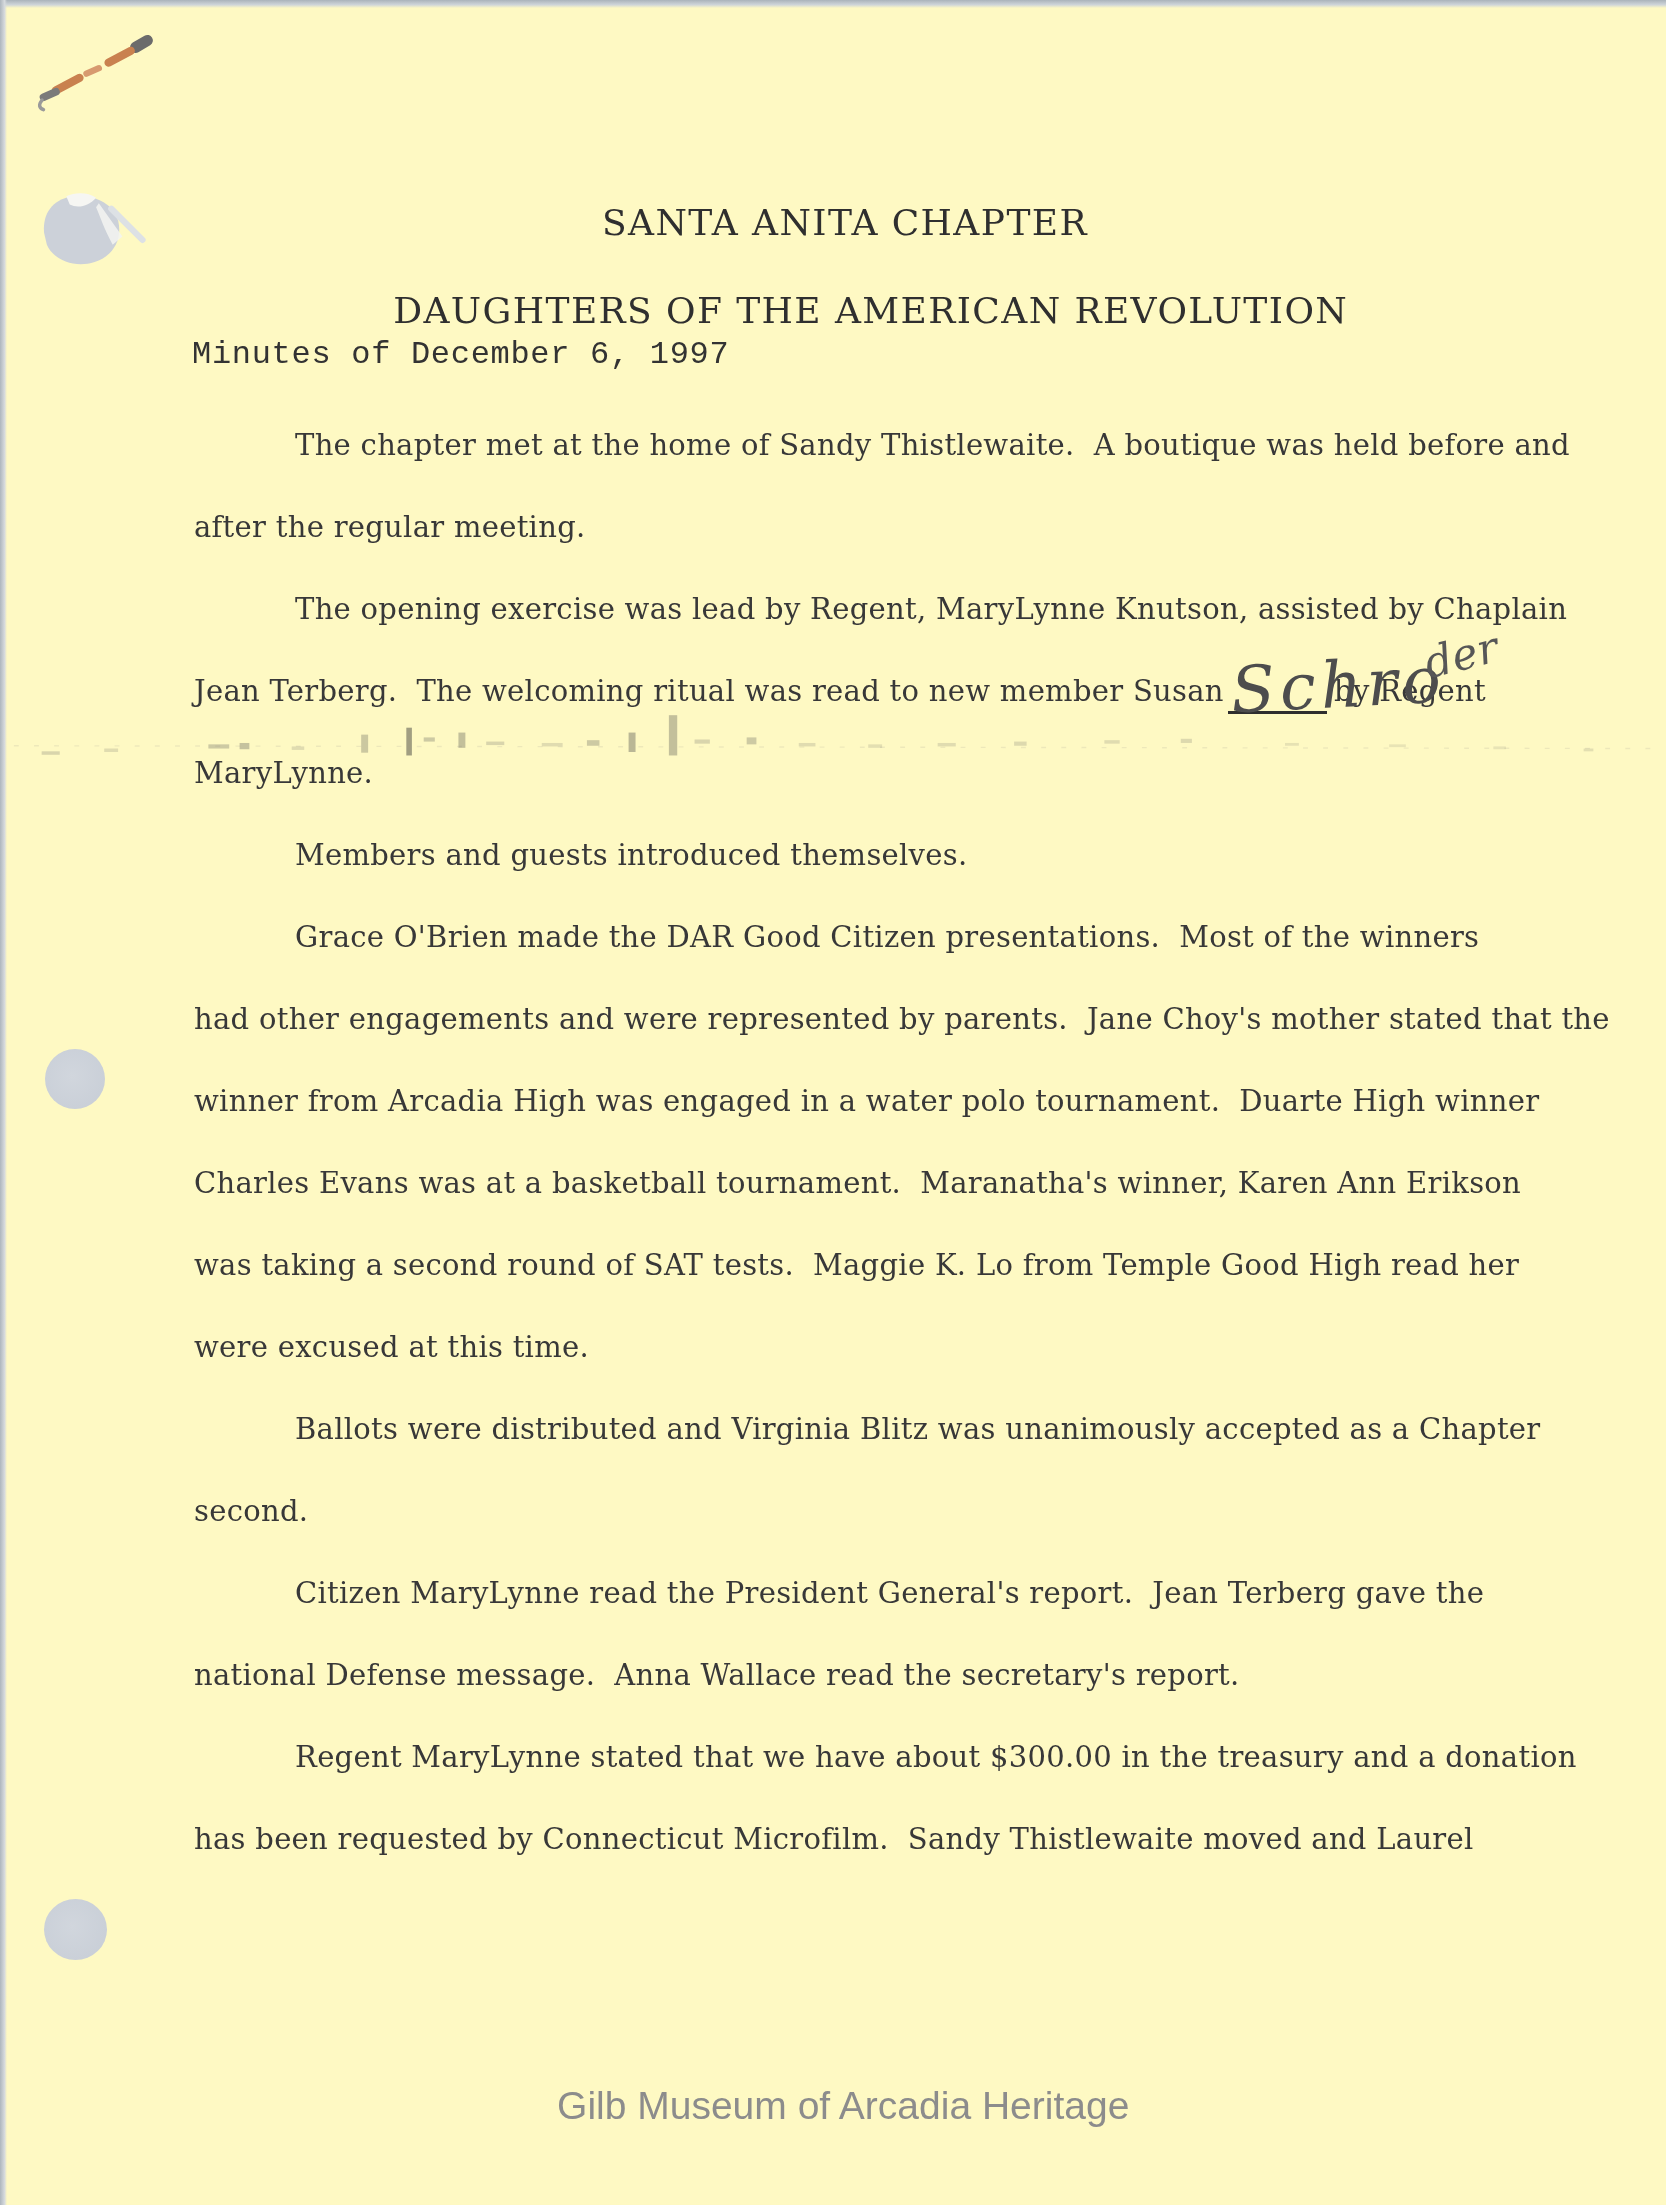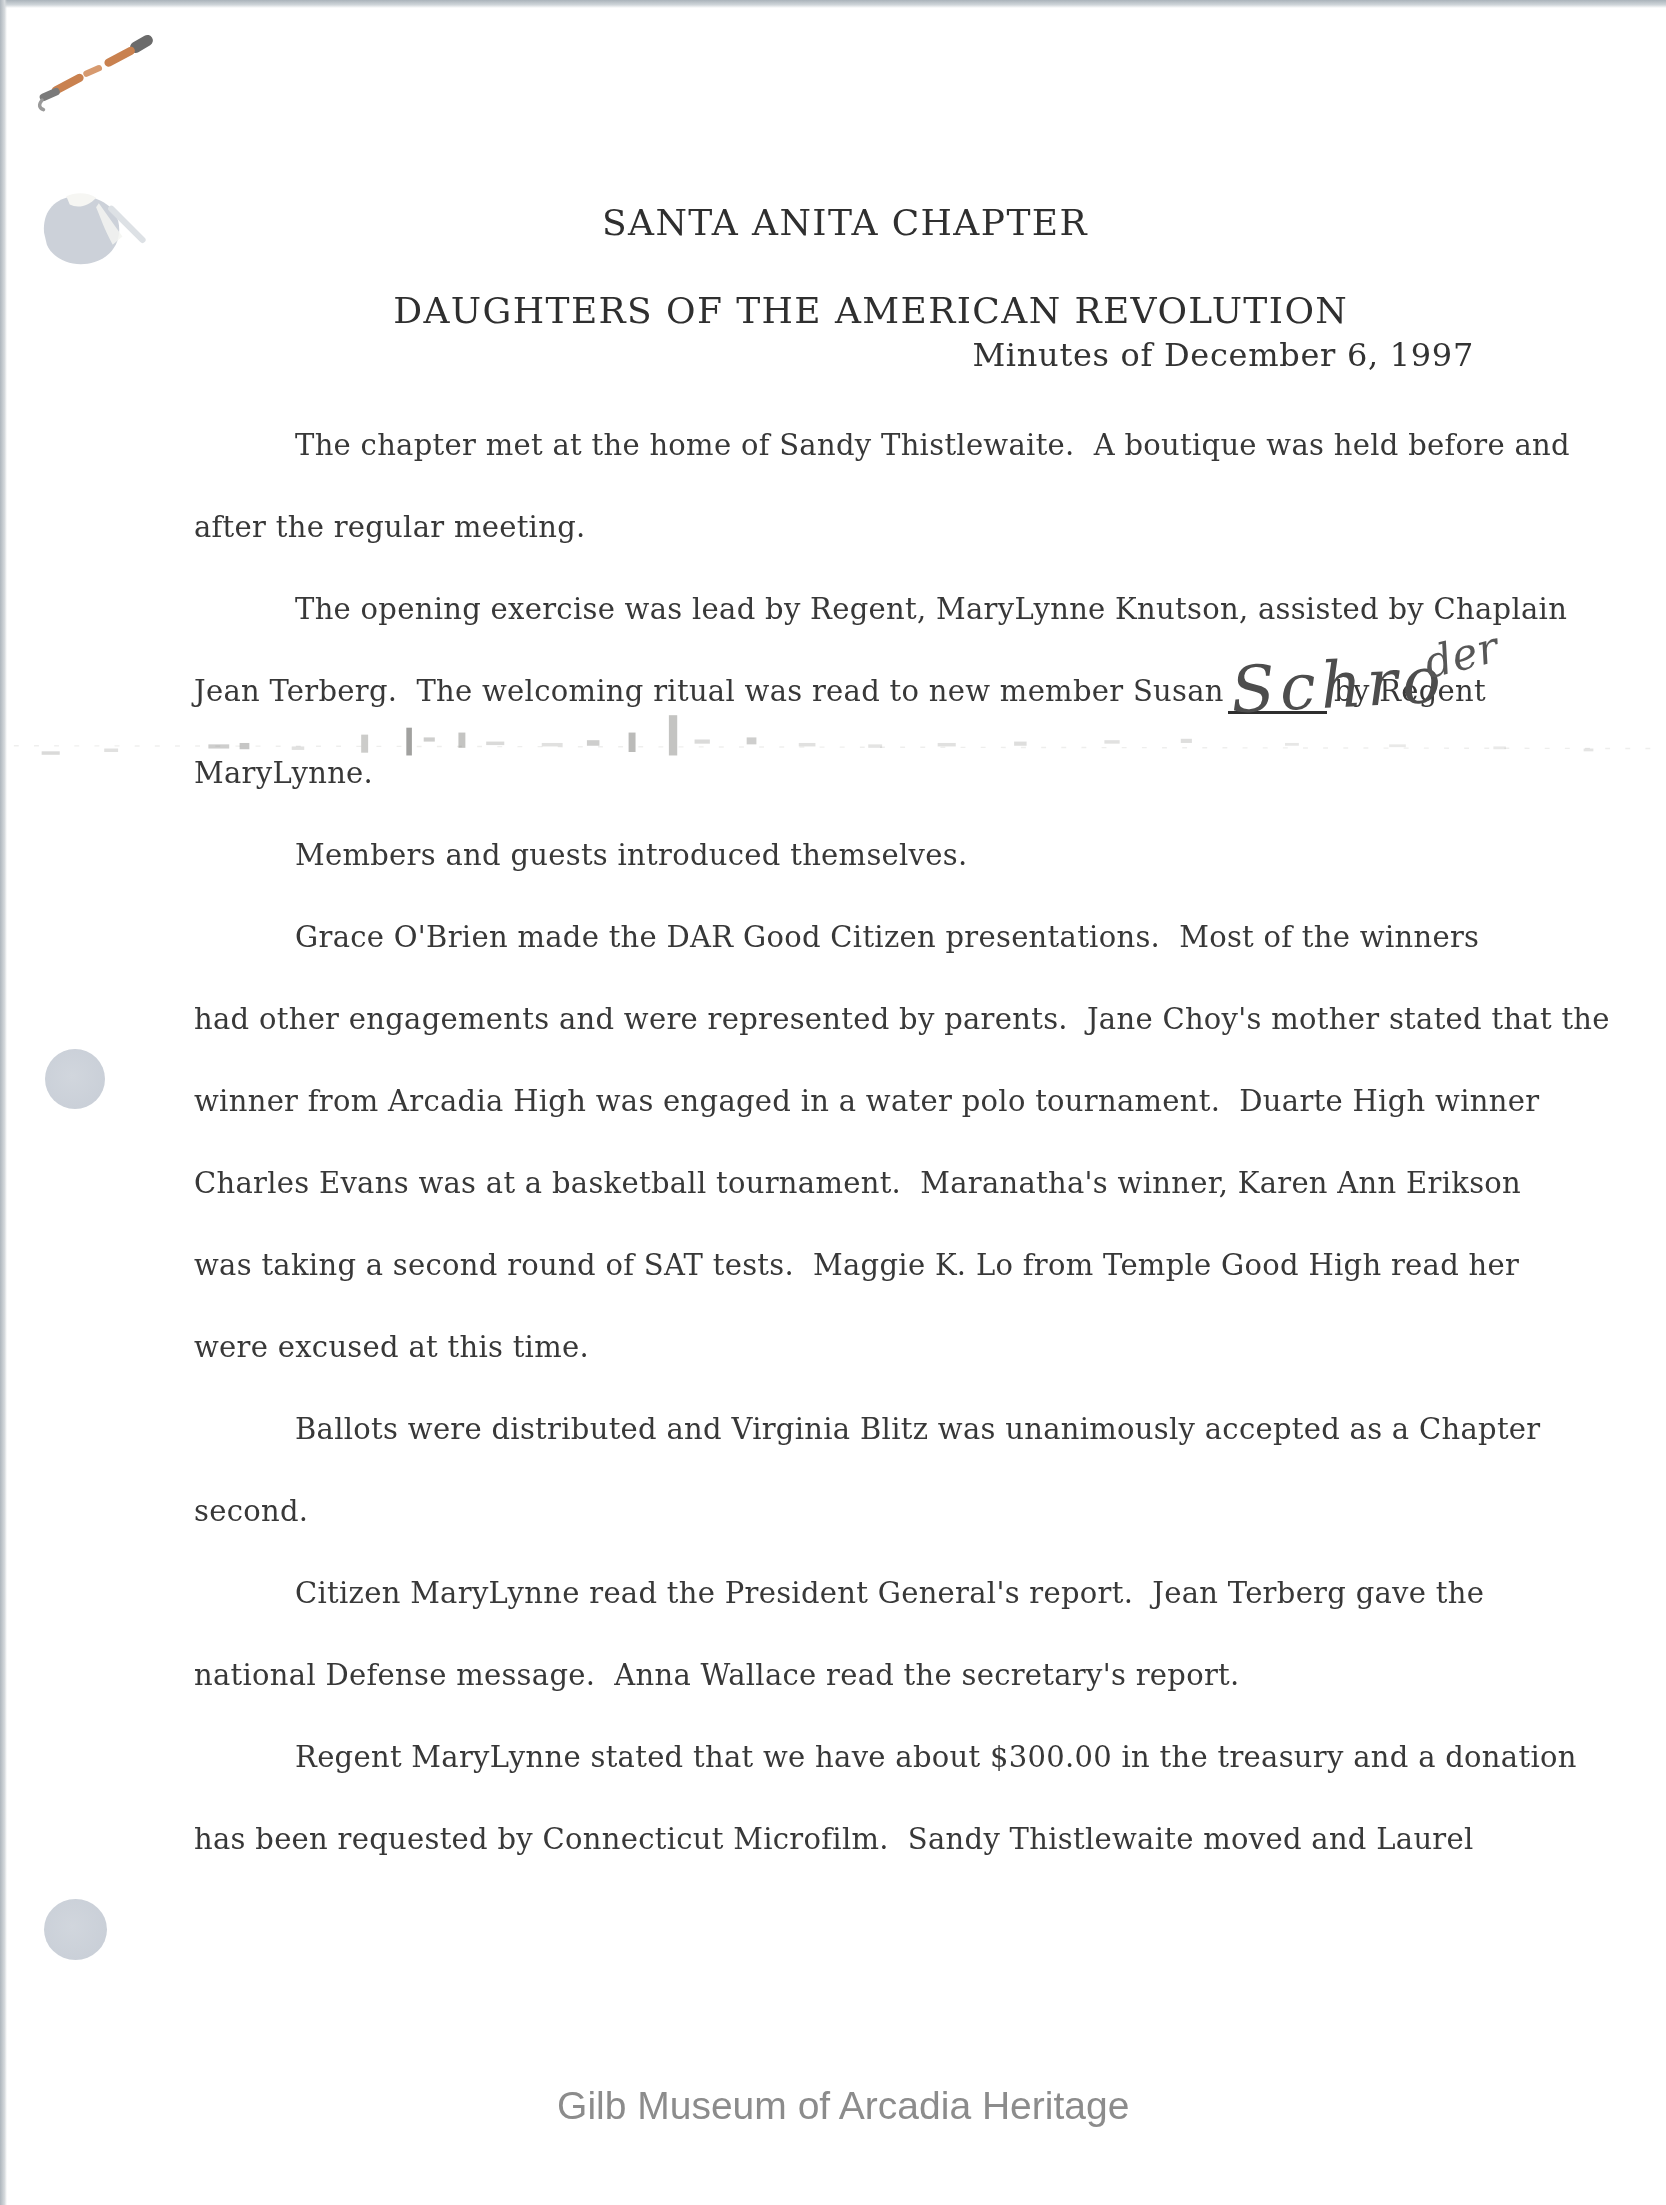--- a/index.html
+++ b/index.html
@@ -3,42 +3,42 @@
 <meta charset="utf-8">
 <style>
   html,body { margin:0; padding:0; }
   body {
     width:1667px; height:2205px;
     background:#e9eaea;
     font-family:"DejaVu Serif", serif;
   }
   .page {
     position:absolute; left:0; top:0; width:1667px; height:2205px;
-    background:#ffffff; overflow:hidden;
+    background:#fef9c3; overflow:hidden;
   }
   
   .edge-top {
     position:absolute; left:0; top:0; width:1667px; height:8.3px;
     background:linear-gradient(to bottom,#aab3ba,#cfd5d9 60%,rgba(251,251,248,0));
   }
   .edge-left {
     position:absolute; left:0; top:0; width:7px; height:2205px;
     background:linear-gradient(to right,#aeb6bd,#d6dadd 65%,rgba(251,251,248,0));
   }
   
   .title-block {
     position:absolute; left:208px; top:201px; width:1274px;
     text-align:center; color:#2f2f2f;
     font-size:36px; line-height:44px; letter-spacing:1.4px;
     white-space:pre;
   }
   .date-line {
-    position:absolute; left:200px; top:336px; width:1274px;
-    text-align:right; color:#333;
-    font-size:32px; letter-spacing:0.7px; white-space:pre;
+    position:absolute; left:192px; top:336px; width:1274px;
+    text-align:left; color:#333;
+    font-size:32px; letter-spacing:0.7px; white-space:pre;font-family:Liberation Mono, monospace;
   }
   
   .body-block {
     position:absolute; left:194px; top:404px; width:1292px;
     color:#383838; font-size:29px; letter-spacing:0.3px;
   }
   .line {
     height:82px; display:flex; align-items:center;
     white-space:pre;
   }

